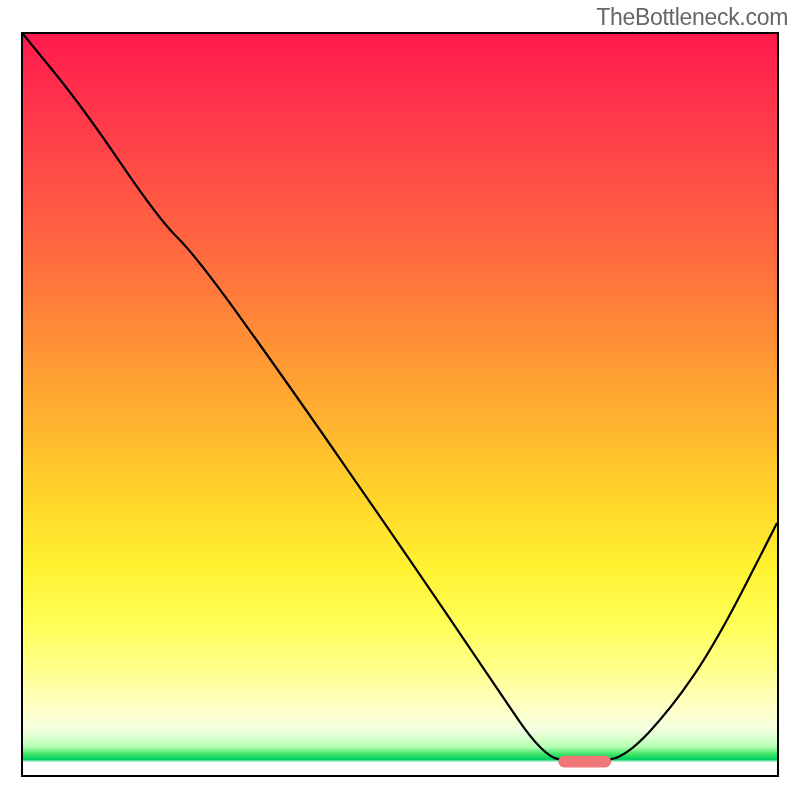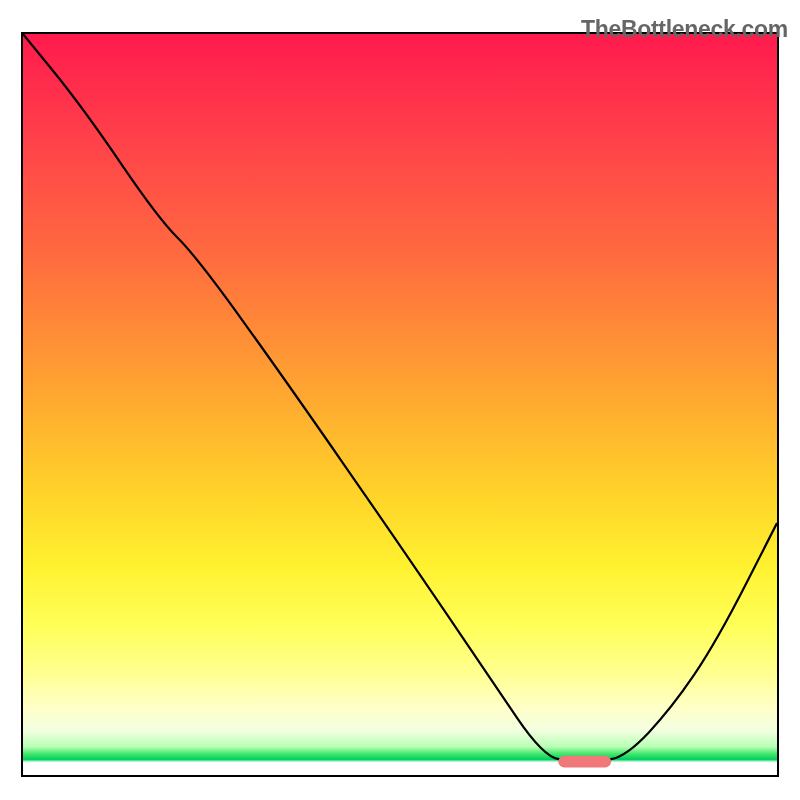--- a/index.html
+++ b/index.html
@@ -11,24 +11,24 @@
     background: #fff;
     font-family: Arial, Helvetica, sans-serif;
   }
   .container {
     position: relative;
     width: 800px;
     height: 800px;
   }
   .watermark {
     position: absolute;
-    top: 16px;
+    top: 4px;
     right: 12px;
     font-size: 23px;
-    font-weight: bold;
+    font-weight: normal;
     color: #666;
     letter-spacing: -0.3px;
     z-index: 10;
   }
   .plot-box {
     position: absolute;
     left: 21px;
     top: 32px;
     width: 758px;
     height: 745px;

